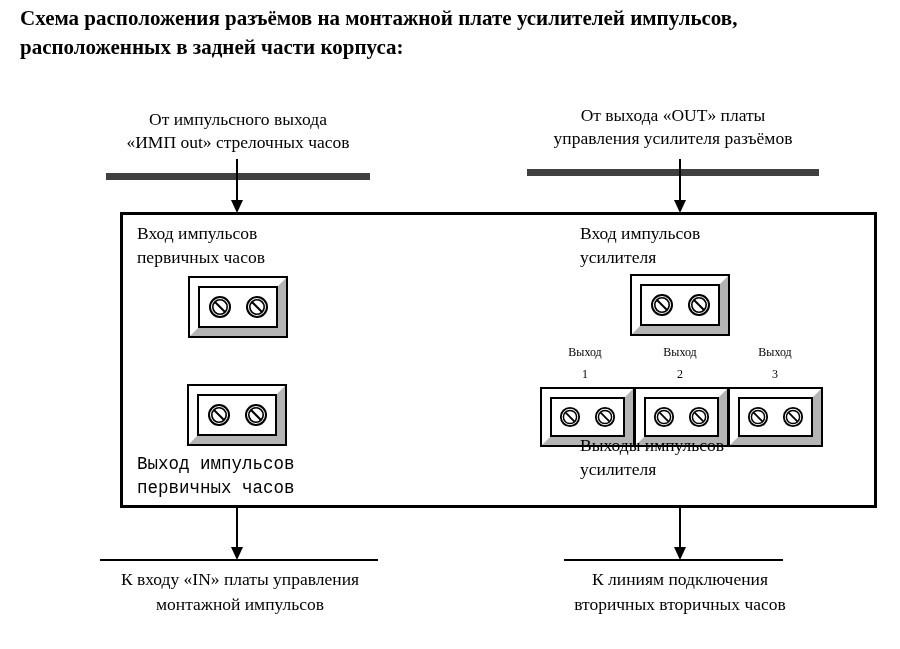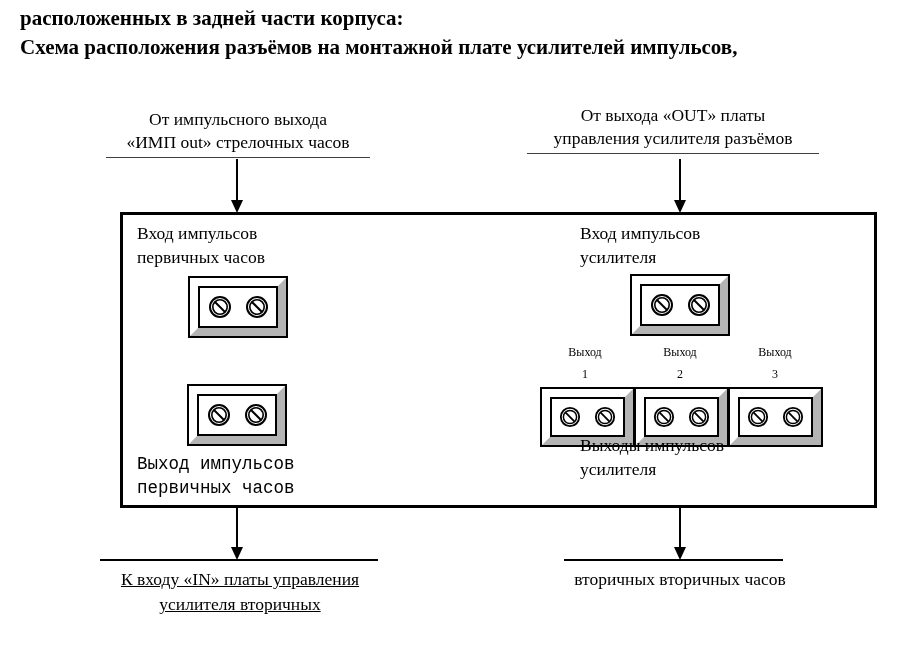--- a/index.html
+++ b/index.html
@@ -14,22 +14,22 @@
   }
   .title {
     position: absolute;
     left: 20px; top: 4px; width: 870px;
     font-size: 21px; font-weight: bold; line-height: 29px;
   }
   .src-label {
     position: absolute;
     text-align: center;
     font-size: 17.5px; line-height: 23px;
-    border-bottom: 1px solid #404040;
-    padding-bottom: 3px;
+    border-bottom: 7px solid #404040;
+    padding-bottom: 19px;
   }
   .dst-label {
     position: absolute;
     text-align: center;
     font-size: 17.5px; line-height: 25px;
   }
   .dst-line { position: absolute; height: 2px; background: #000; }
   .board {
     position: absolute;
     left: 120px; top: 212px; width: 757px; height: 296px;
@@ -76,22 +76,22 @@
     display: flex; align-items: center; justify-content: center; gap: 13px;
   }
   .screw svg { display: block; }
 </style>
 </head>
 <body>
 
 <div class="canvas">
 
   <div class="title">
+    <div>Схема расположения разъёмов на монтажной плате усилителей импульсов,</div>
     <div>расположенных в задней части корпуса:</div>
-    <div>Схема расположения разъёмов на монтажной плате усилителей импульсов,</div>
   </div>
 
   <div class="src-label" style="left:106px; top:108px; width:264px;">
     <div>От импульсного выхода</div>
     <div>«ИМП out» стрелочных часов</div>
   </div>
   <div class="src-label" style="left:527px; top:104px; width:292px;">
     <div>От выхода «OUT» платы</div>
     <div>управления усилителя разъёмов</div>
   </div>
@@ -261,21 +261,22 @@
     <div class="head"></div>
   </div>
   <div class="arrow-down" style="left:673px; top:508px; height:52px;">
     <div class="shaft"></div>
     <div class="head"></div>
   </div>
 
   <div class="dst-line" style="left:100px; top:559px; width:278px;"></div>
   <div class="dst-line" style="left:564px; top:559px; width:219px;"></div>
 
-  <div class="dst-label" style="left:95px; top:567px; width:290px;text-decoration:underline;">
+  <div class="dst-label" style="left:95px; top:567px; width:290px;">
     <div>К входу «IN» платы управления</div>
-    <div>усилителя вторичных</div>
+    <div>монтажной импульсов</div>
   </div>
   <div class="dst-label" style="left:535px; top:567px; width:290px;">
+    <div>К линиям подключения</div>
     <div>вторичных вторичных часов</div>
   </div>
 
 </div>
 
 </body></html>

